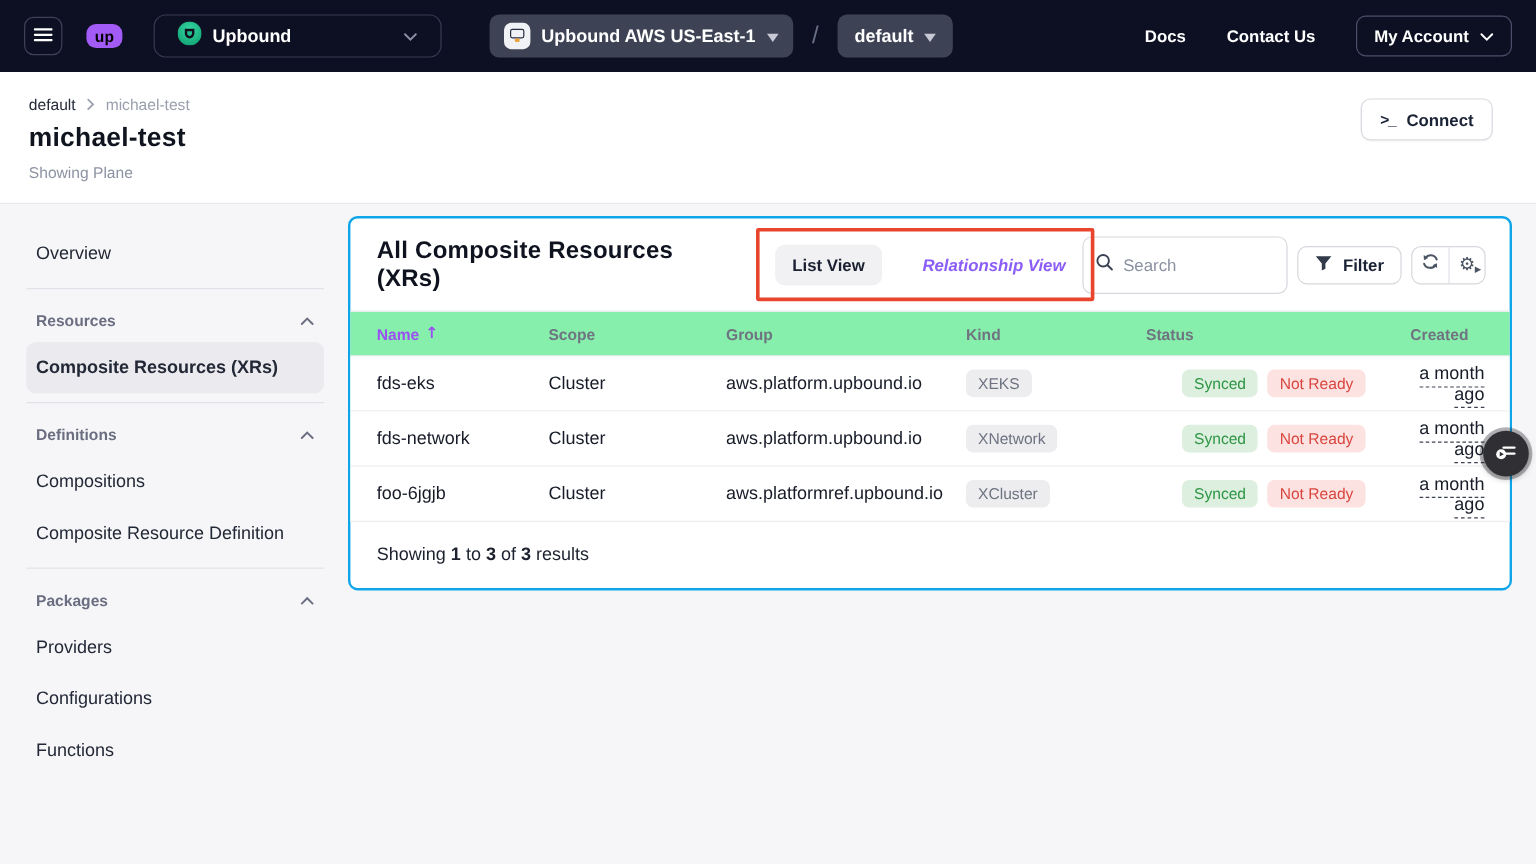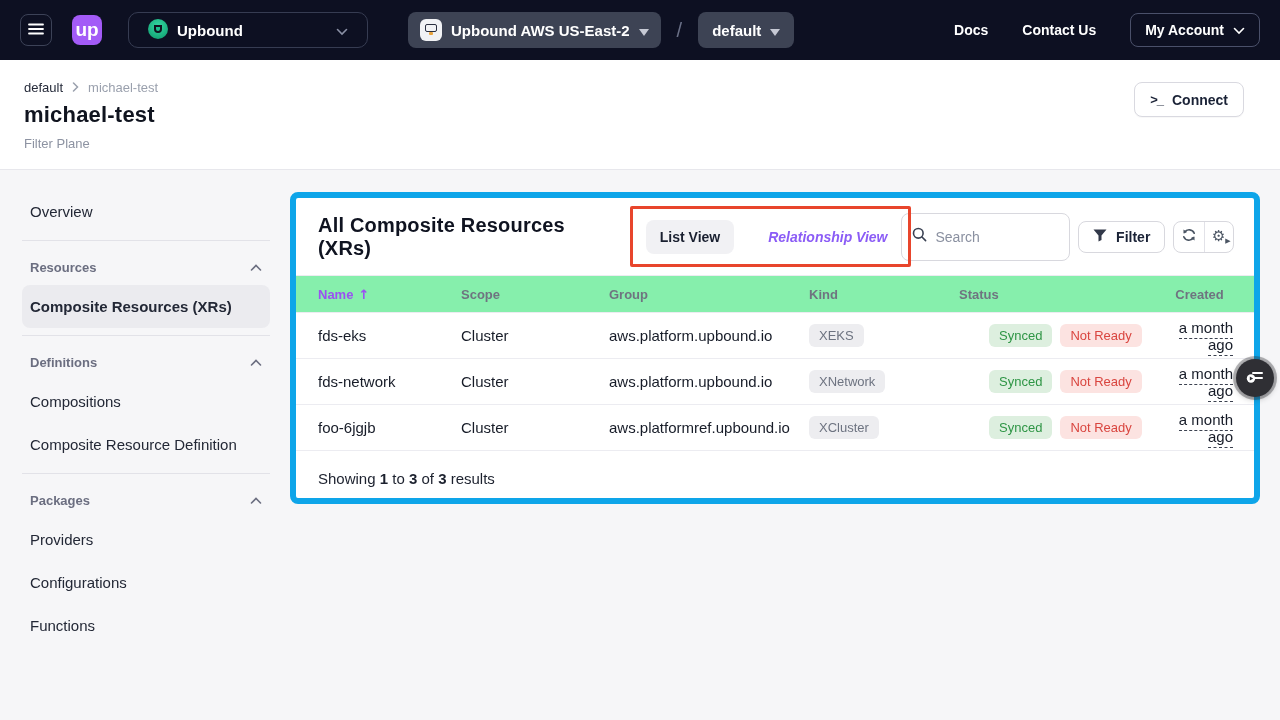--- a/index.html
+++ b/index.html
@@ -16,22 +16,22 @@
   
   .topbar {
     position:absolute; top:0; left:0; width:1280px; height:60px;
     background:#0d1022; display:flex; align-items:center; padding:0 20px;
   }
   .hamburger {
     width:32px; height:32px; border:1px solid #3c4257; border-radius:8px;
     display:flex; align-items:center; justify-content:center; cursor:pointer; background:transparent;
   }
   .logo-up {
-    width:30px; height:30px; margin-left:20px; background:#a35bf7; border-radius:8px;
-    color:#ffffff; font-weight:bold; font-size:19px; display:flex; align-items:center; justify-content:center;
+    width:30px; height:20px; margin-left:20px; background:#a35bf7; border-radius:8px;
+    color:#000000; font-weight:bold; font-size:13px; display:flex; align-items:center; justify-content:center;
   }
   .org-select {
     margin-left:26px; width:240px; height:36px; border:1px solid #363c52; border-radius:10px;
     display:flex; align-items:center; padding:0 19px; gap:9px; color:#fff; font-weight:bold; font-size:15px;
     cursor:pointer;
   }
   .org-select .chev { margin-left:auto; }
   .cp-pill {
     margin-left:40px; height:36px; background:#3d4354; border-radius:8px;
     display:flex; align-items:center; gap:9px; padding:0 12px; color:#fff; font-weight:bold; font-size:15px;
@@ -78,22 +78,22 @@
   }
   .side-item.selected { background:#ebebef; font-weight:bold; }
   .side-divider { border-top:1px solid #e2e2e8; margin:7px 0; }
   .side-section {
     display:flex; justify-content:space-between; align-items:center;
     padding:12px 8px 10px 8px; color:#6b6e80; font-size:13px; font-weight:bold; cursor:pointer;
   }
 
   
   .card {
-    position:absolute; left:290px; top:192px; width:970px; height:312px;
-    background:#fff; border:6px solid #0ea5e9; border-radius:8px;
+    position:absolute; left:290px; top:180px; width:970px; height:312px;
+    background:#fff; border:2px solid #0ea5e9; border-radius:8px;
   }
   .card-header { height:77px; display:flex; align-items:center; padding:0 20px 0 22px; }
   .card-title { font-size:20px; font-weight:bold; color:#0f1320; width:300px; letter-spacing:.2px; }
   .view-toggle { position:relative; display:flex; gap:20px; margin-left:69px; align-items:center; }
   .toggle-btn { padding:9px 14px; font-size:14px; font-weight:bold; border-radius:8px; cursor:pointer; white-space:nowrap; }
   .toggle-btn.active { background:#f1f1f4; color:#1a2030; }
   .toggle-btn.inactive { color:#8b5cf6;font-style:italic; }
   .annotation-box {
     position:absolute; top:-14px; left:-16px; right:-10px; bottom:-13px;
     border:3px solid #e8452c; pointer-events:none; border-radius:2px;
@@ -192,21 +192,21 @@
           <polyline points="1.5,1.5 6,6 10.5,1.5" fill="none" stroke="#8a90a5" stroke-width="1.6" stroke-linecap="round"></polyline>
         </svg>
     </span>
   </div>
 
   <div class="cp-pill">
     <span class="cp-icon">
         <span class="screen"></span>
         <span class="dot"></span>
       </span>
-    <span>Upbound AWS US-East-2</span>
+    <span>Upbound AWS US-East-1</span>
     <span>
       <svg width="10" height="7" viewBox="0 0 10 7">
           <polygon points="0,0 10,0 5,7" fill="#c6c9d4"></polygon>
         </svg>
     </span>
   </div>
 
   <span class="slash">/</span>
 
   <div class="group-pill">
@@ -236,21 +236,21 @@
   <div class="breadcrumb">
     <span class="crumb-current">default</span>
     <span>
       <svg width="7" height="10" viewBox="0 0 7 10">
           <polyline points="1.5,1 5.5,5 1.5,9" fill="none" stroke="#9aa0ad" stroke-width="1.5" stroke-linecap="round"></polyline>
         </svg>
     </span>
     <span class="crumb-parent">michael-test</span>
   </div>
   <div class="page-title">michael-test</div>
-  <div class="page-subtitle">Filter Plane</div>
+  <div class="page-subtitle">Showing Plane</div>
   <button class="connect-btn">
     <span class="term-icon">&gt;_</span>
     <span>Connect</span>
   </button>
 </div>
 
 <nav class="sidebar">
   <div class="side-item">Overview</div>
   <div class="side-divider"></div>
 

